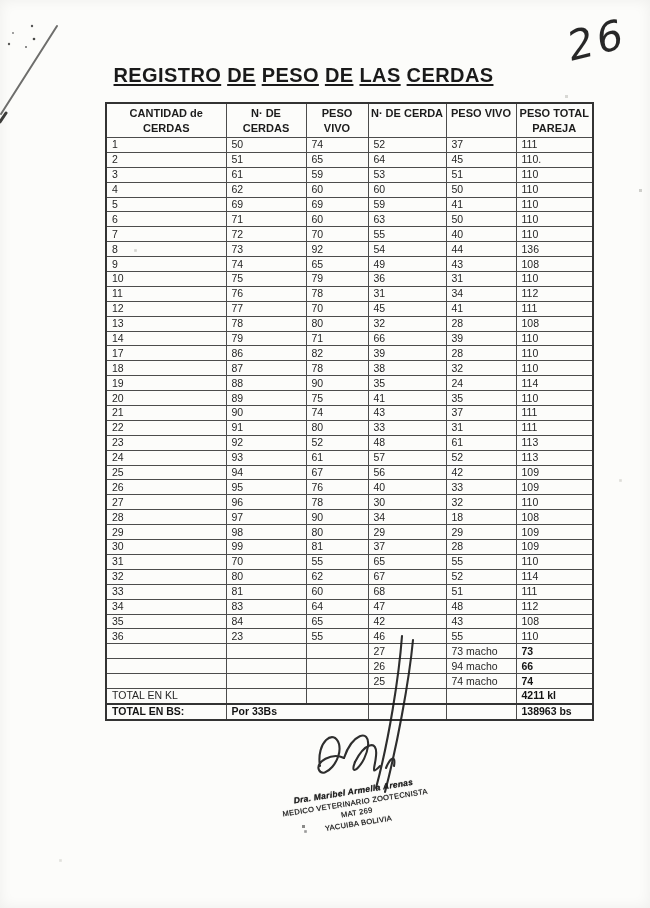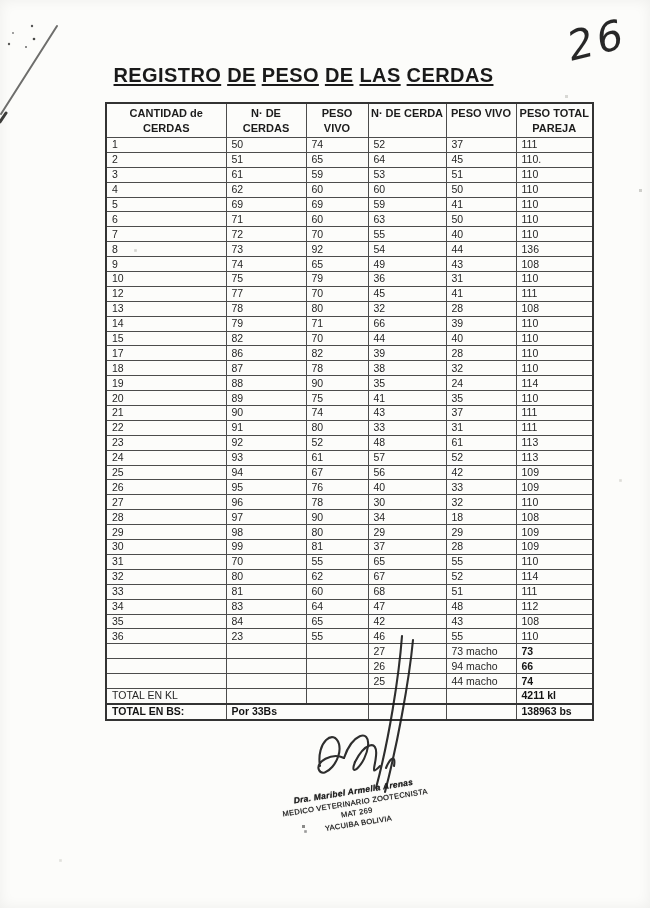--- a/index.html
+++ b/index.html
@@ -174,20 +174,28 @@
         </tr>
         <tr>
           <td>10</td>
           <td>75</td>
           <td>79</td>
           <td>36</td>
           <td>31</td>
           <td>110</td>
         </tr>
         <tr>
+          <td>11</td>
+          <td>76</td>
+          <td>78</td>
+          <td>31</td>
+          <td>34</td>
+          <td>112</td>
+        </tr>
+        <tr>
           <td>12</td>
           <td>77</td>
           <td>70</td>
           <td>45</td>
           <td>41</td>
           <td>111</td>
         </tr>
         <tr>
           <td>13</td>
           <td>78</td>
@@ -198,28 +206,20 @@
         </tr>
         <tr>
           <td>14</td>
           <td>79</td>
           <td>71</td>
           <td>66</td>
           <td>39</td>
           <td>110</td>
         </tr>
         <tr>
-          <td>15</td>
-          <td>82</td>
-          <td>70</td>
-          <td>44</td>
-          <td>40</td>
-          <td>110</td>
-        </tr>
-        <tr>
           <td>17</td>
           <td>86</td>
           <td>82</td>
           <td>39</td>
           <td>28</td>
           <td>110</td>
         </tr>
         <tr>
           <td>18</td>
           <td>87</td>
@@ -386,21 +386,21 @@
           <td></td>
           <td>26</td>
           <td>94  macho</td>
           <td class="b">66</td>
         </tr>
         <tr>
           <td></td>
           <td></td>
           <td></td>
           <td>25</td>
-          <td>44  macho</td>
+          <td>74  macho</td>
           <td class="b">74</td>
         </tr>
       </tbody>
     <tfoot>
       <tr class="row-total-kl">
         <td>TOTAL EN KL</td>
         <td></td>
         <td></td>
         <td></td>
         <td></td>

